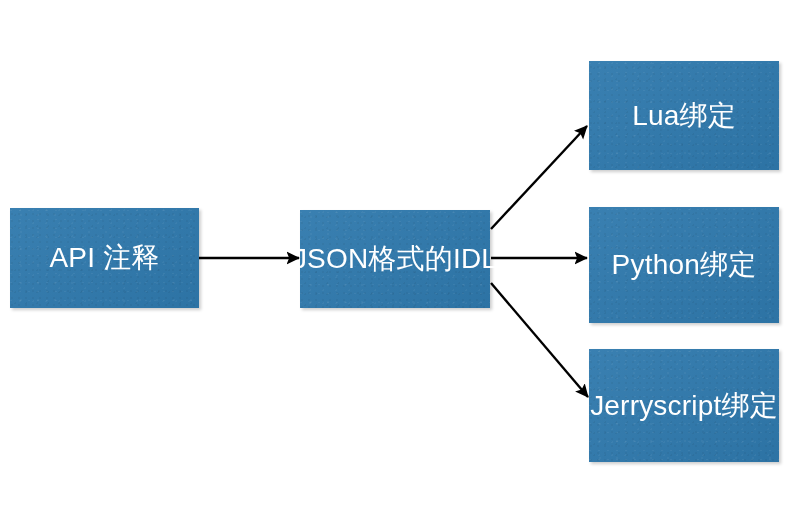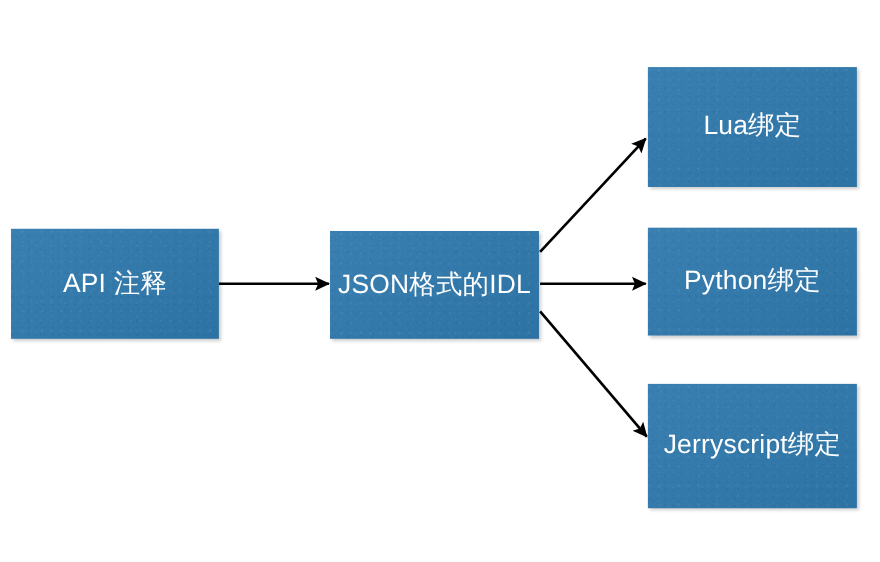--- a/index.html
+++ b/index.html
@@ -28,21 +28,21 @@
     height: 511px;
     pointer-events: none;
   }
   .node {
     position: absolute;
     box-sizing: border-box;
     display: flex;
     align-items: center;
     justify-content: center;
     color: #ffffff;
-    font-size: 24px;
+    font-size: 28px;
     line-height: 1.2;
     letter-spacing: 0.2px;
     white-space: nowrap;
     background-color: #2f79ad;
     
     background-image:
       radial-gradient(circle at 12% 28%, rgba(255,255,255,0.055) 0 1px, transparent 1px),
       radial-gradient(circle at 47% 67%, rgba(0,0,0,0.05) 0 1px, transparent 1px),
       radial-gradient(circle at 78% 18%, rgba(255,255,255,0.045) 0 1px, transparent 1px),
       radial-gradient(circle at 31% 84%, rgba(0,0,0,0.045) 0 1px, transparent 1px),
@@ -82,21 +82,21 @@
   </div>
 
   <div class="node" style="left:10px; top:208px; width:189px; height:100px;">
     <span class="node-label">API 注释</span>
   </div>
 
   <div class="node" style="left:589px; top:61px; width:190px; height:109px;">
     <span class="node-label">Lua绑定</span>
   </div>
 
-  <div class="node" style="left:589px; top:207px; width:190px; height:98px;">
+  <div class="node" style="left:589px; top:207px; width:190px; height:116px;">
     <span class="node-label">Python绑定</span>
   </div>
 
   <div class="node" style="left:589px; top:349px; width:190px; height:113px;">
     <span class="node-label">Jerryscript绑定</span>
   </div>
 
 </div>
 
 </body></html>

